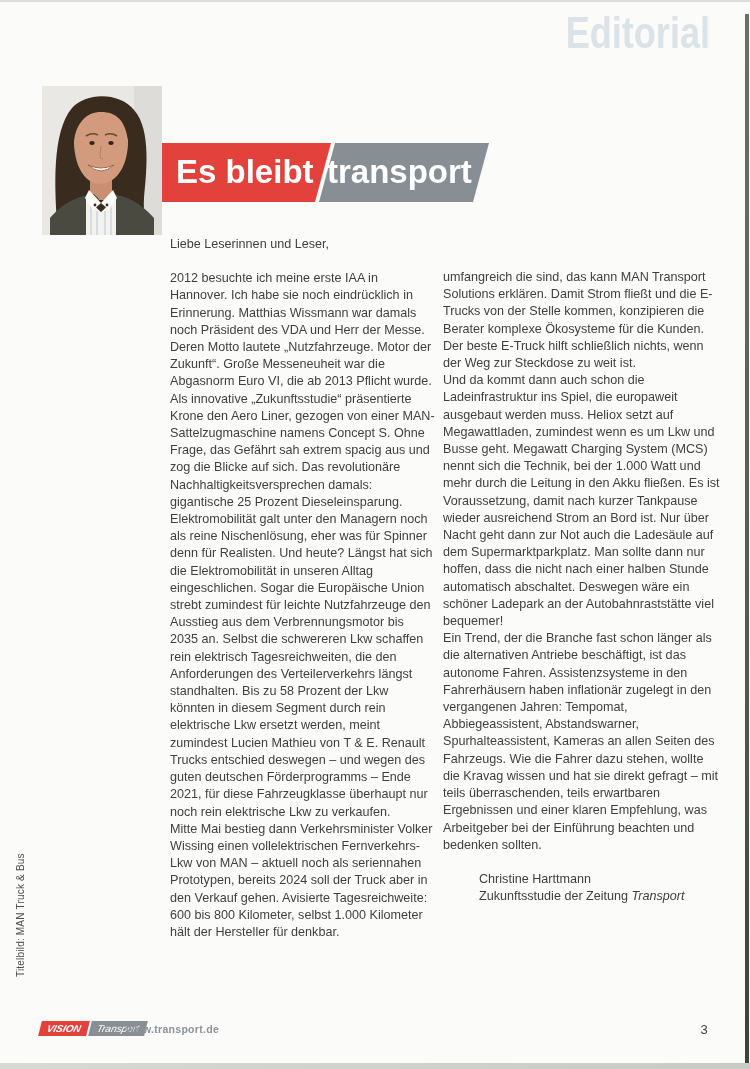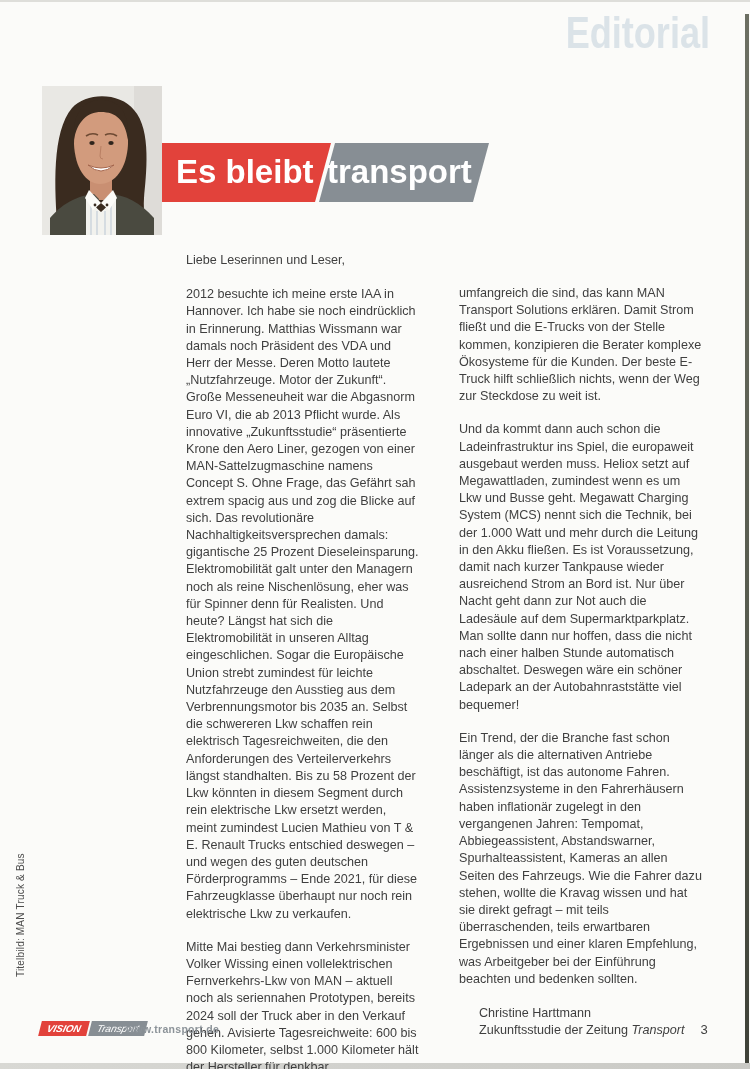--- a/index.html
+++ b/index.html
@@ -32,21 +32,21 @@
   .banner{position:absolute;left:150px;top:143px;width:345px;height:59px;z-index:2;font-weight:bold;}
   .seg{position:absolute;top:0;left:0;width:100%;height:100%;}
   .seg-red{background:#e2423b;clip-path:polygon(0 0,181px 0,165px 100%,0 100%);}
   .seg-gray{background:#878e94;clip-path:polygon(185px 0,339px 0,323px 100%,169px 100%);}
   .banner-word{position:absolute;top:0;height:59px;line-height:57px;
     color:#ffffff;font-size:33px;white-space:nowrap;}
   .word-left{left:26px;}
   .word-right{left:177px;}
   
   .col{position:absolute;font-size:12.6px;line-height:17.2px;text-align:left;}
-  .col p{margin:16px;}
+  .col p{margin:0;}
   .col-left{left:170px;top:236px;width:265px;}
   .col-right{left:443px;top:269px;width:279px;}
   .greeting{margin-bottom:17px !important;}
   .signature{margin-top:17px;margin-left:36px;}
   .signature p{margin:0;}
   .signature em{font-style:italic;}
   
   .credit{
     position:absolute;left:15px;top:977px;
     transform:rotate(-90deg);transform-origin:left top;

